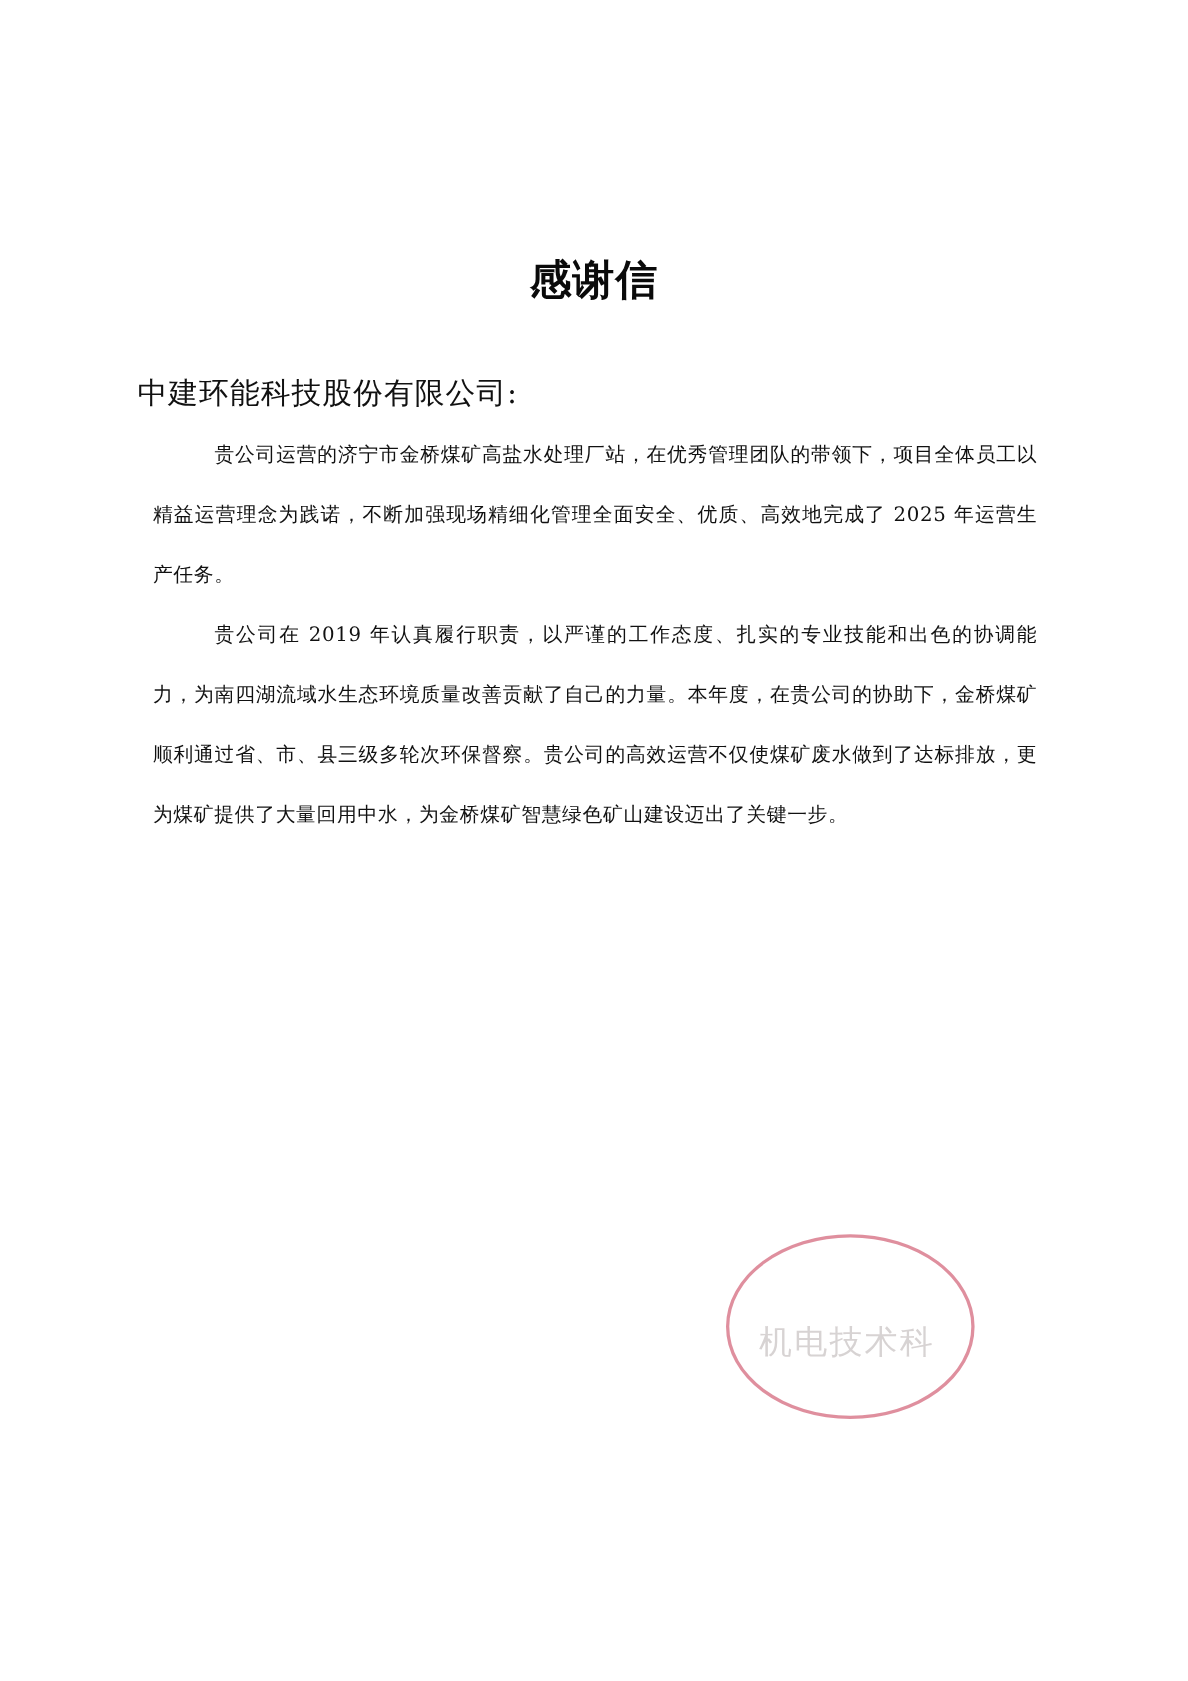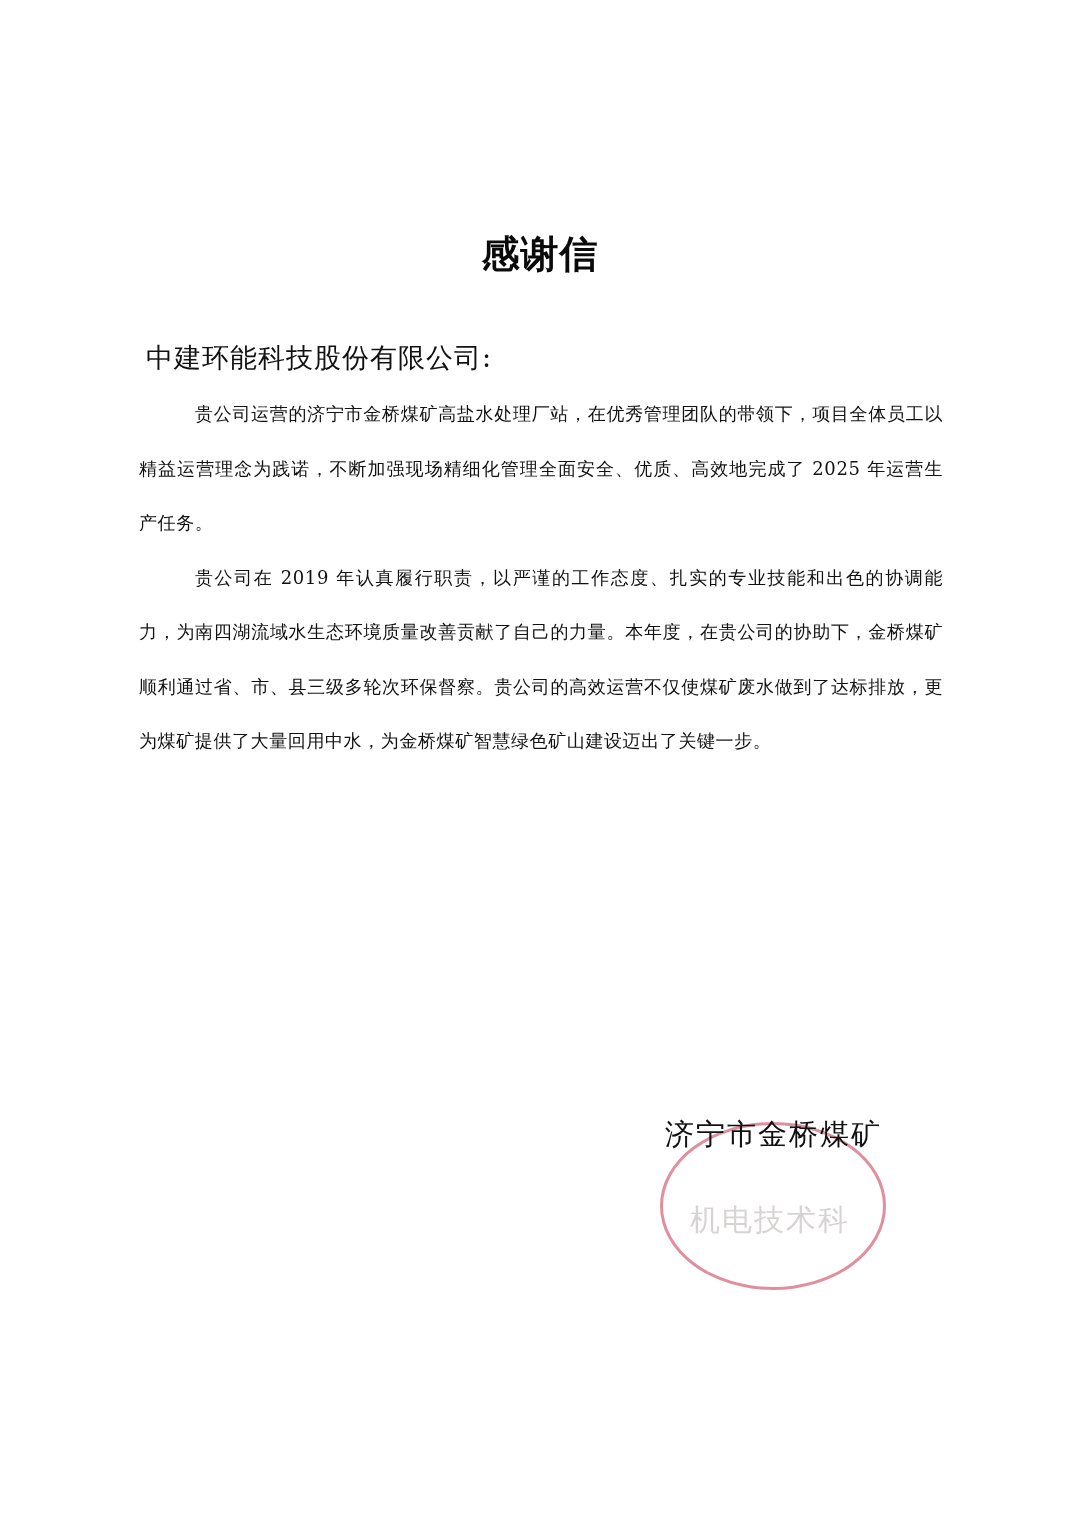--- a/index.html
+++ b/index.html
@@ -30,21 +30,21 @@
       text-align: center;
       font-family: "DejaVu Sans", "Liberation Sans", sans-serif;
       font-weight: bold;
       font-size: 38px;
       letter-spacing: 1px;
       line-height: 56px;
       color: #0a0a0a;
     }
     .salutation {
       position: absolute;
-      left: 146px;
+      left: 125px;
       top: 336px;
       font-size: 27px;
       line-height: 44px;
       letter-spacing: 1px;
       text-align: right;
     }
     .body {
       position: absolute;
       left: 139px;
       top: 387px;
@@ -110,14 +110,13 @@
   <div class="salutation">中建环能科技股份有限公司:</div>
 
   <div class="body">
     <p class="para">贵公司运营的济宁市金桥煤矿高盐水处理厂站，在优秀管理团队的带领下，项目全体员工以精益运营理念为践诺，不断加强现场精细化管理全面安全、优质、高效地完成了 2025 年运营生产任务。</p>
     <p class="para">贵公司在 2019 年认真履行职责，以严谨的工作态度、扎实的专业技能和出色的协调能力，为南四湖流域水生态环境质量改善贡献了自己的力量。本年度，在贵公司的协助下，金桥煤矿顺利通过省、市、县三级多轮次环保督察。贵公司的高效运营不仅使煤矿废水做到了达标排放，更为煤矿提供了大量回用中水，为金桥煤矿智慧绿色矿山建设迈出了关键一步。</p>
   </div>
 
   <div class="seal"></div>
   <div class="seal-inner">机电技术科</div>
 
-  <div class="sig-org">济宁市金桥煤矿</div>
 </div>
 
 </body></html>

